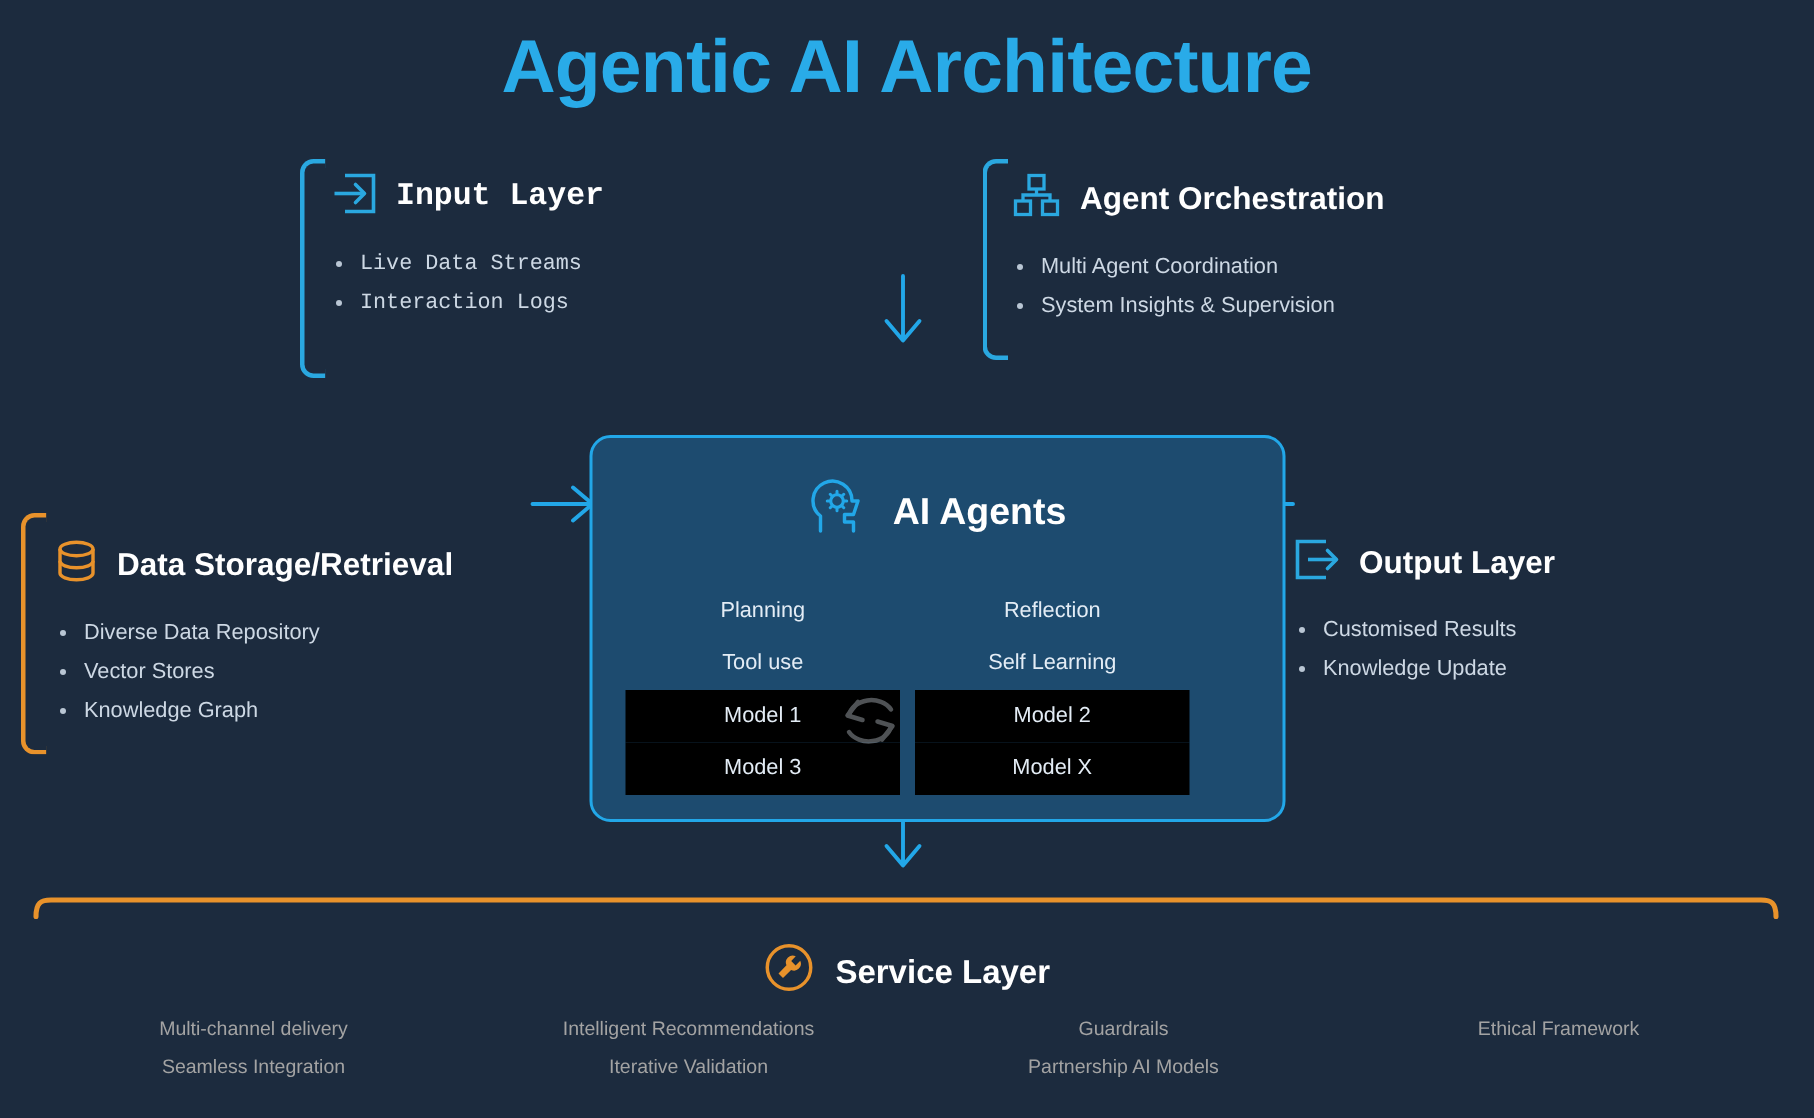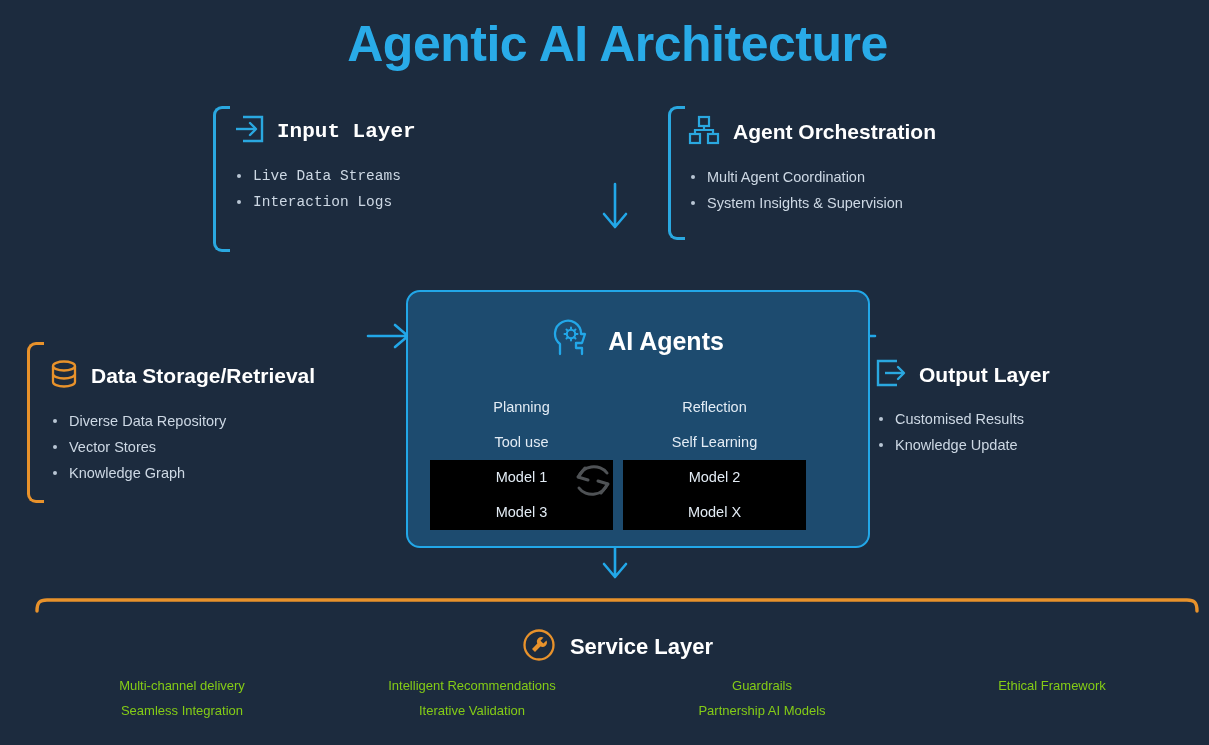--- a/index.html
+++ b/index.html
@@ -11,21 +11,20 @@
     width: 1209px;
     height: 745px;
     overflow: hidden;
     font-family: "Liberation Sans", sans-serif;
     color: #e8eef5;
     position: relative;
   }
   .stage {
     position: absolute;
     inset: 0;
-    margin-left: 13px;
   }
 
   
   .title {
     position: absolute;
     top: 14px;
     left: 0;
     width: 1209px;
     text-align: center;
     font-size: 50px;
@@ -170,21 +169,21 @@
     left: 24px;
     top: 678px;
     width: 1160px;
     display: grid;
     grid-template-columns: repeat(4, 1fr);
     row-gap: 10px;
   }
   .service-item {
     text-align: center;
     font-size: 13px;
-    color: #84cc16;
+    color: #a3a3a3;
     white-space: nowrap;
   }
 </style>
 </head>
 <body>
 
 <div class="stage">
 
   <div class="title">Agentic AI Architecture</div>
 

